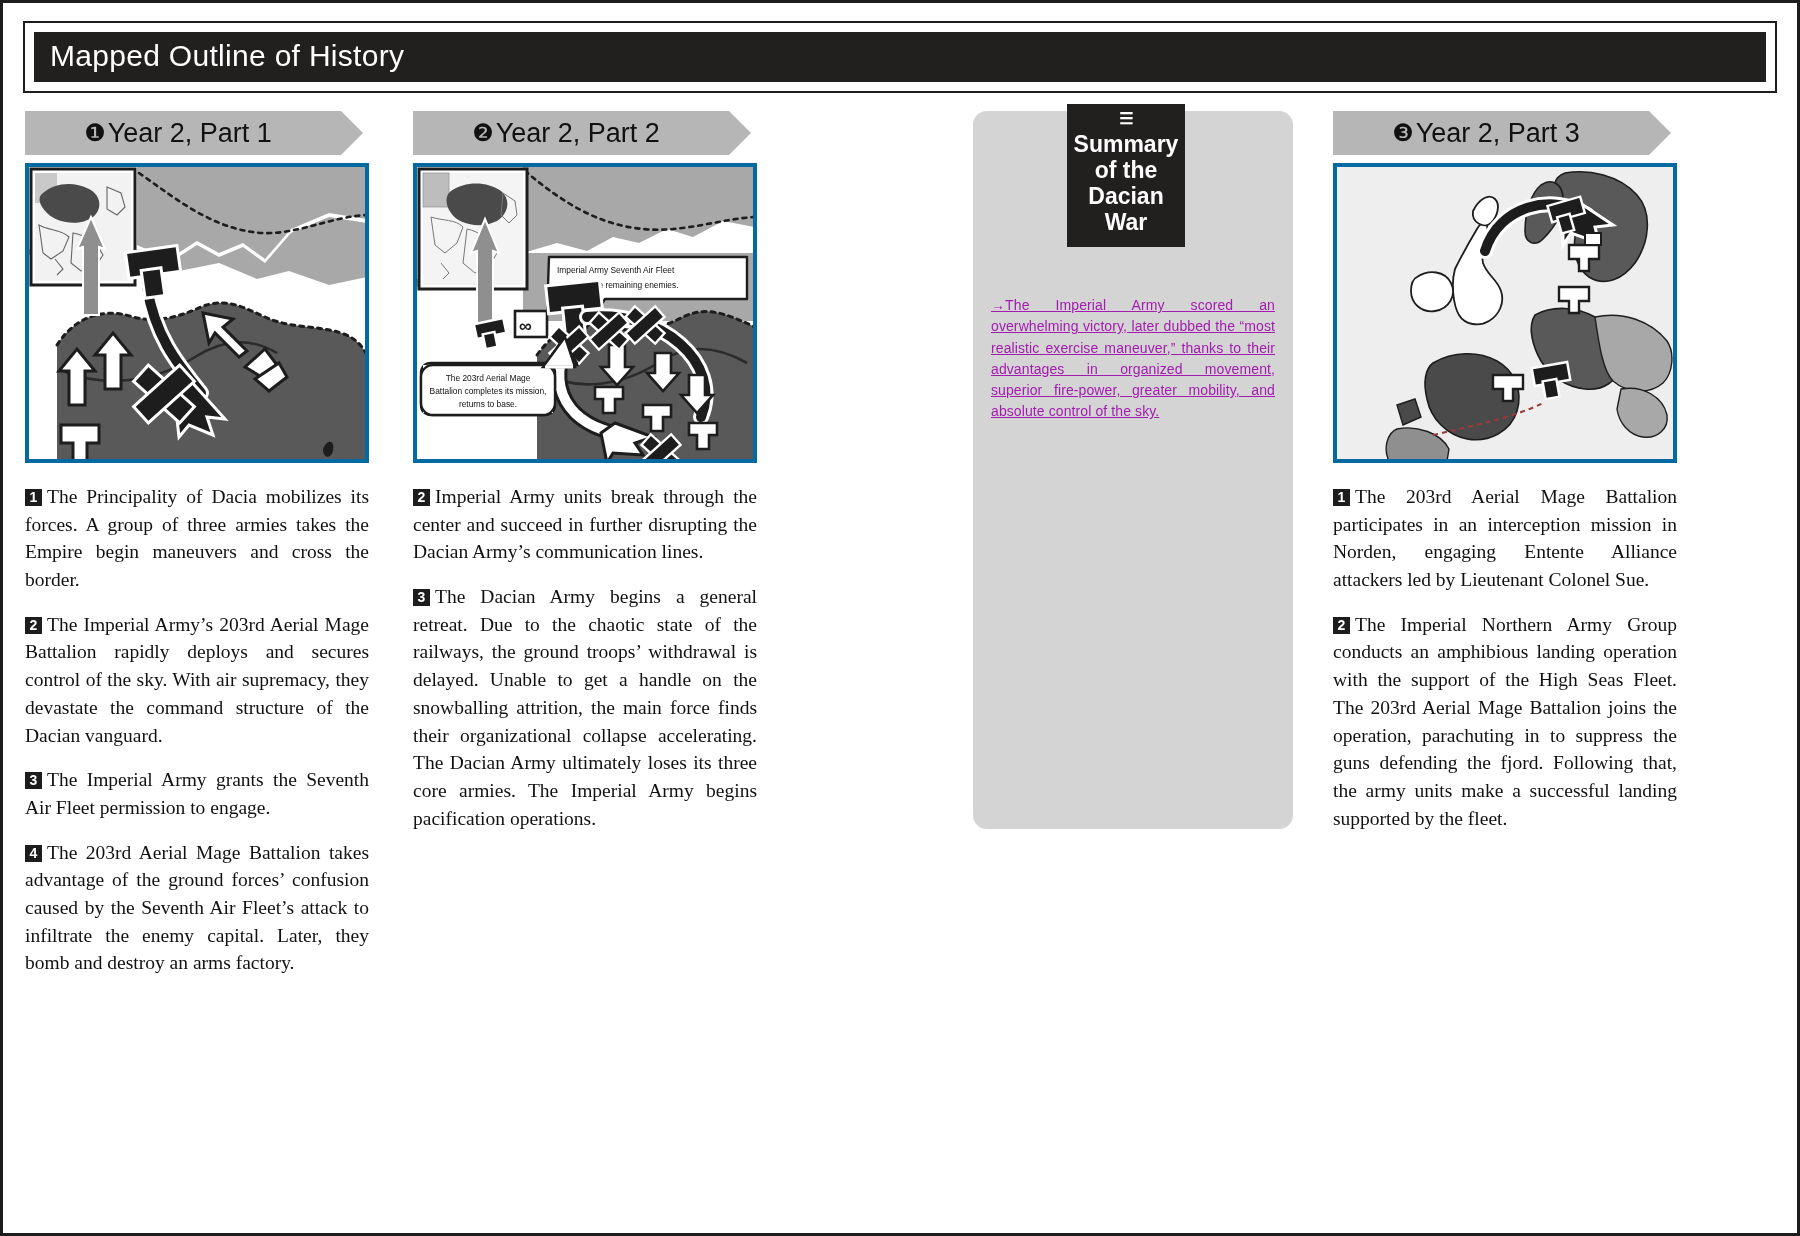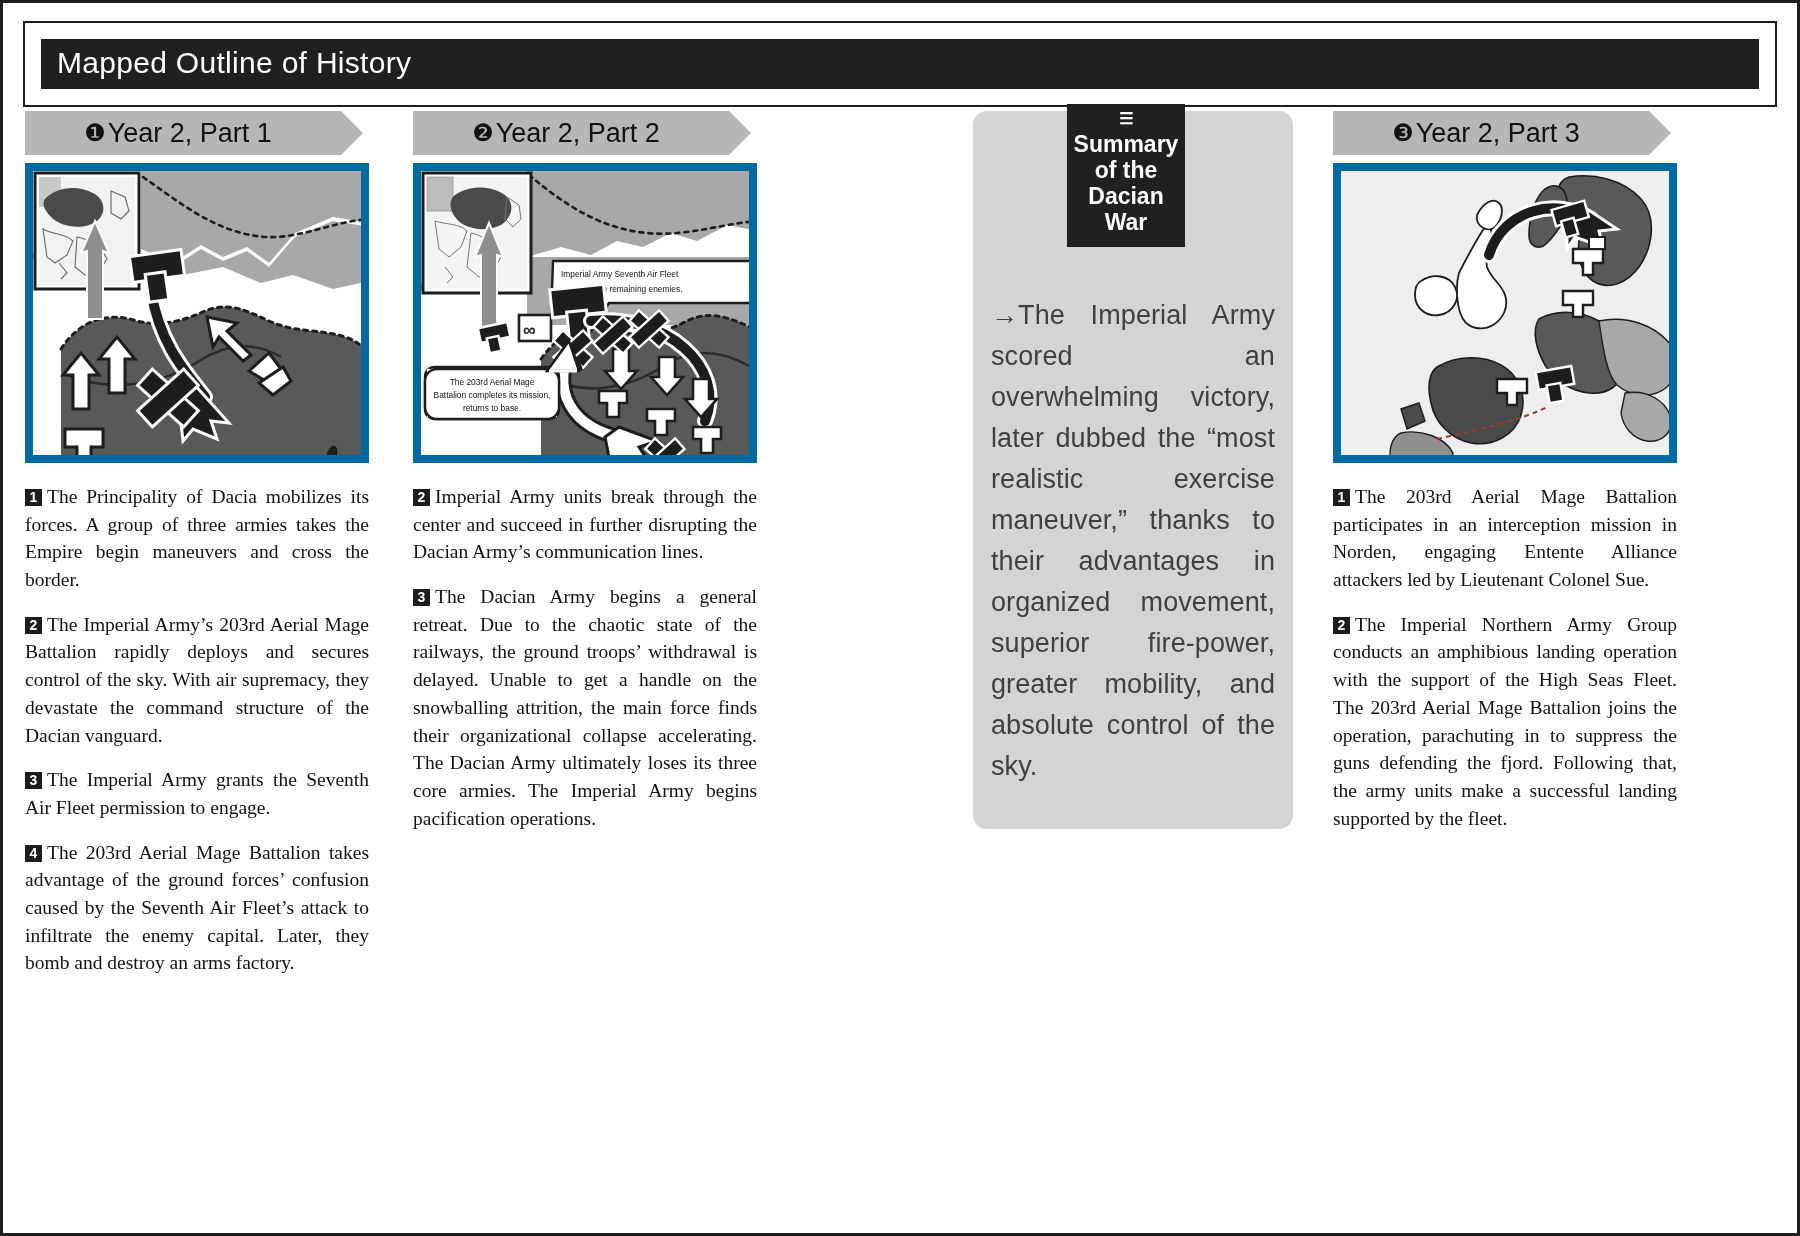--- a/index.html
+++ b/index.html
@@ -14,21 +14,21 @@
     width:1800px;height:1236px;
     box-sizing:border-box;
     border:3px solid #1d1d1d;
     background:#fff;
   }
 
   
   .titlebar-wrap{
     margin:18px 20px 0 20px;
     border:2px solid #1d1d1d;
-    padding:16px;
+    padding:9px;
     background:#fff;
   }
   .titlebar{
     background:#221f1f;
     color:#fff;
     padding:8px 4px 10px 16px;
     font-family:"Liberation Sans", sans-serif;
     font-size:30px;
     letter-spacing:0.3px;
     line-height:1.05;
@@ -74,21 +74,21 @@
   .banner .num{
     font-size:24px;
     margin-right:2px;
     line-height:1;
   }
 
   
   .mapframe{
     margin-top:8px;
     width:344px;height:300px;
-    border:8px solid #0369a1;
+    border:4px solid #0369a1;
     background:#fff;
     position:relative;
     overflow:hidden;
     box-sizing:border-box;
   }
   .mapframe svg{display:block;}
 
   
   .captions{ margin-top:20px; width:344px; }
   .cap{
@@ -141,25 +141,26 @@
   .sumhead .glyph{
     display:block;
     font-size:16px;
     line-height:0.9;
     letter-spacing:-1px;
     margin-bottom:6px;
   }
   .sumbody{
     padding-top:184px;
     font-family:"Liberation Sans", sans-serif;
-    font-size:27px;
+    font-size:14px;
     line-height:1.52;
     text-align:justify;
-    color:#404040;
+    color:#a21caf;
     letter-spacing:0.1px;
+    text-decoration:underline;
   }
 
   
   .bubtxt{ font-family:"Liberation Sans", sans-serif; font-size:8.4px; fill:#111; }
 </style>
 </head>
 <body>
 
 <div class="page">
 

